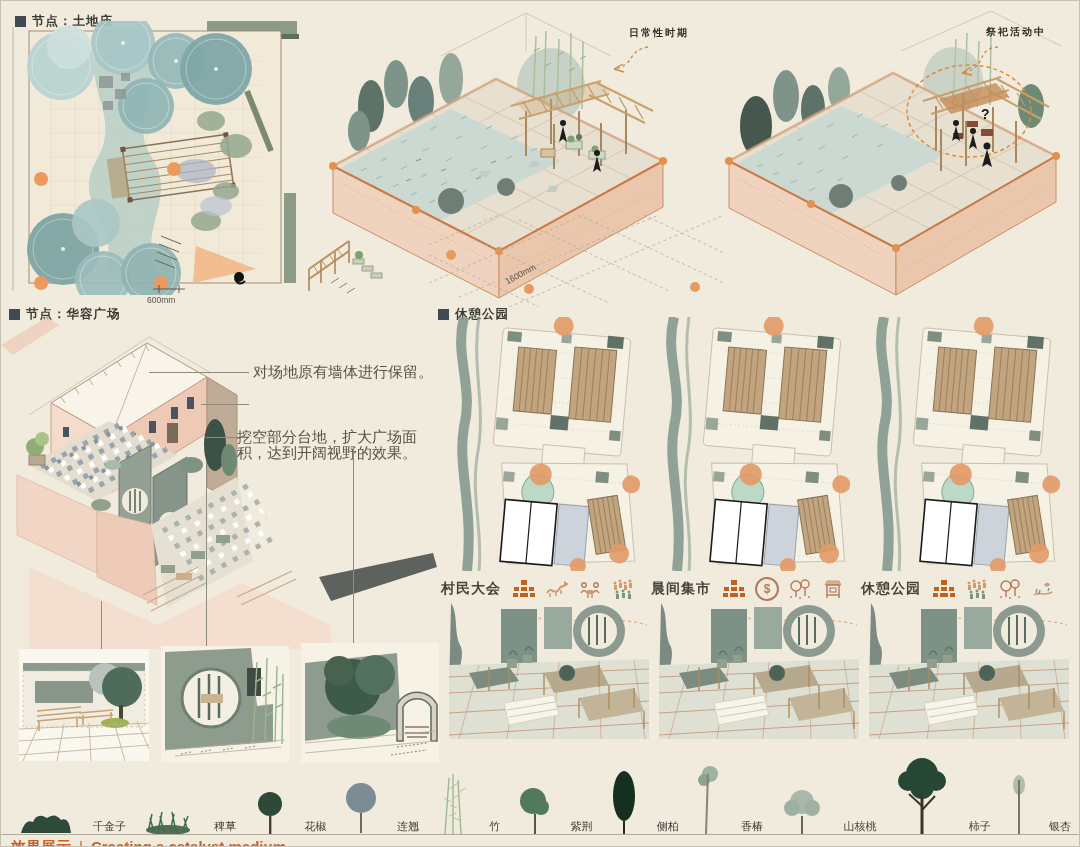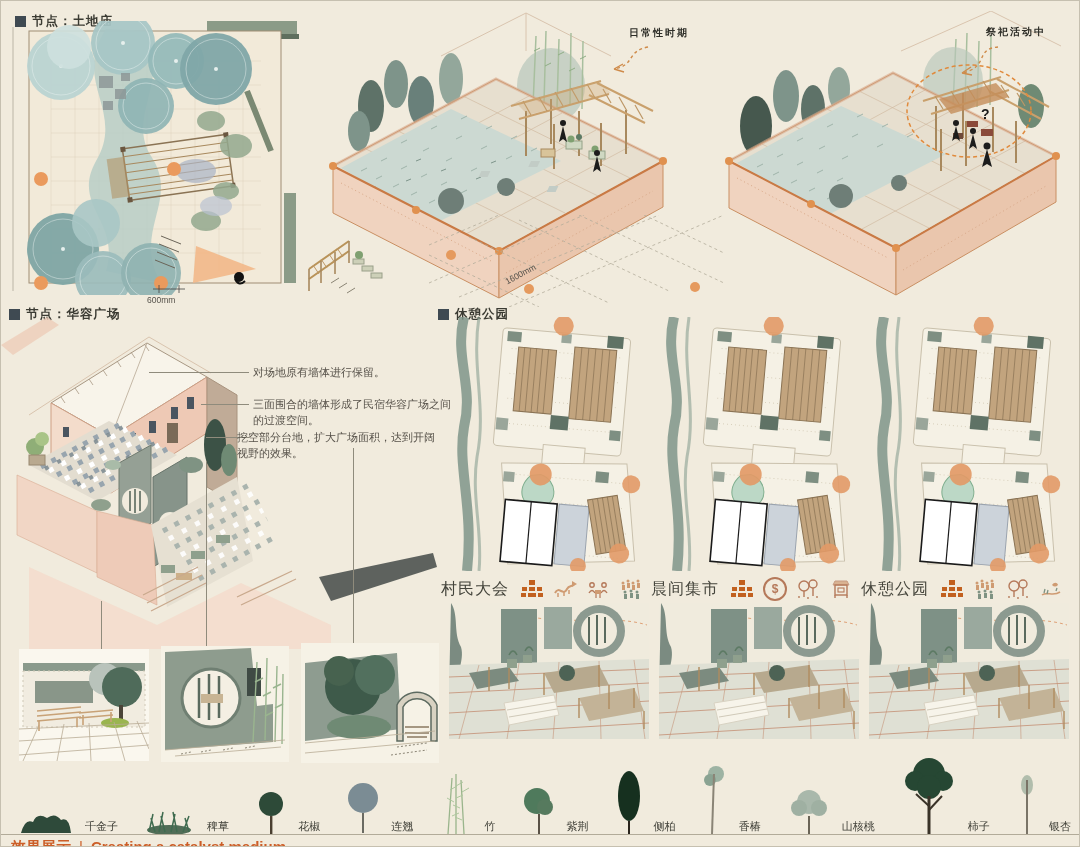--- a/index.html
+++ b/index.html
@@ -8,33 +8,33 @@
     background:#f1ebdd;border:1px solid #c6c0b0;box-sizing:border-box;
     font-family:"Liberation Sans","DejaVu Sans",sans-serif;
   }
   .abs{position:absolute;}
   .heading{position:absolute;display:flex;align-items:center;gap:6px;
     font-size:12.5px;font-weight:700;color:#3b3b33;letter-spacing:1px;}
   .sq{width:11px;height:11px;background:#3f4a52;flex:0 0 auto;}
   .axlabel{position:absolute;font-size:10px;font-weight:700;color:#2e2e28;letter-spacing:2px;}
   .dim{position:absolute;font-size:8.5px;color:#55514a;}
   .qmark{position:absolute;font-size:14px;font-weight:700;color:#1a1a1a;}
-  .ann{position:absolute;width:198px;font-size:11px;line-height:16px;color:#57524a;}
+  .ann{position:absolute;width:198px;font-size:15px;line-height:16px;color:#57524a;}
   .leader{position:absolute;background:#8f8b7c;height:1px;}
   .vleader{position:absolute;background:#8f8b7c;width:1px;}
   .scene-row{position:absolute;display:flex;align-items:center;gap:9px;}
-  .scene-label{font-size:16px;font-weight:400;color:#45453c;letter-spacing:1px;margin-right:2px;}
+  .scene-label{font-size:14px;font-weight:700;color:#45453c;letter-spacing:1px;margin-right:2px;}
   .icon{width:24px;height:24px;flex:0 0 auto;}
   .coin{width:20px;height:20px;border:2px solid #b5795a;border-radius:50%;
     display:flex;align-items:center;justify-content:center;
     font-size:12px;font-weight:700;color:#b5795a;}
   .legend{position:absolute;left:18px;top:745px;width:1052px;height:88px;
     display:flex;align-items:flex-end;justify-content:space-between;}
   .plant{display:flex;align-items:flex-end;}
-  .plant-name{font-size:11px;color:#3e3e36;margin-left:12px;white-space:nowrap;}
+  .plant-name{font-size:11px;color:#3e3e36;margin-left:20px;white-space:nowrap;}
   .rule{position:absolute;left:0;top:833px;width:1080px;border-top:1.5px solid #b2ab99;}
   .footer{position:absolute;left:10px;top:837px;display:flex;gap:8px;
     font-size:15px;font-weight:800;color:#cc5e28;}
   .footer .div{color:#cc5e28;font-weight:400;}
 </style>
 </head>
 <body>
 
 <div id="board">
 
@@ -420,21 +420,20 @@
     <rect x="28" y="140" width="16" height="10" fill="#b9a98f" stroke="#988870"></rect>
     <ellipse cx="100" cy="190" rx="10" ry="6" fill="#8fa08d"></ellipse>
     <ellipse cx="190" cy="150" rx="12" ry="8" fill="#7f9383"></ellipse>
     <ellipse cx="112" cy="150" rx="8" ry="5" fill="#a9bba8"></ellipse>
   </svg>
 
   <div class="leader" style="left:148px;top:371px;width:100px"></div>
   <div class="leader" style="left:200px;top:403px;width:48px"></div>
   <div class="leader" style="left:205px;top:436px;width:43px"></div>
   <div class="ann" style="left:252px;top:363px">对场地原有墙体进行保留。</div>
-  <div class="ann" style="left:252px;top:395px">三面围合的墙体形成了民宿华容广场之间的过渡空间。</div>
   <div class="ann" style="left:236px;top:428px">挖空部分台地，扩大广场面积，达到开阔视野的效果。</div>
 
   <div class="vleader" style="left:100px;top:600px;height:50px"></div>
   <div class="vleader" style="left:205px;top:460px;height:188px"></div>
   <div class="vleader" style="left:352px;top:447px;height:198px"></div>
 
   <svg class="abs" style="left:18px;top:648px" width="130" height="112" viewBox="0 0 130 112">
     <rect x="0" y="0" width="130" height="112" fill="#faf7ee"></rect>
     <rect x="4" y="14" width="122" height="8" fill="#8a9a8c"></rect>
     <rect x="4" y="22" width="122" height="56" fill="#f1ece0" stroke="#cfc8b6" stroke-dasharray="2,3"></rect>

